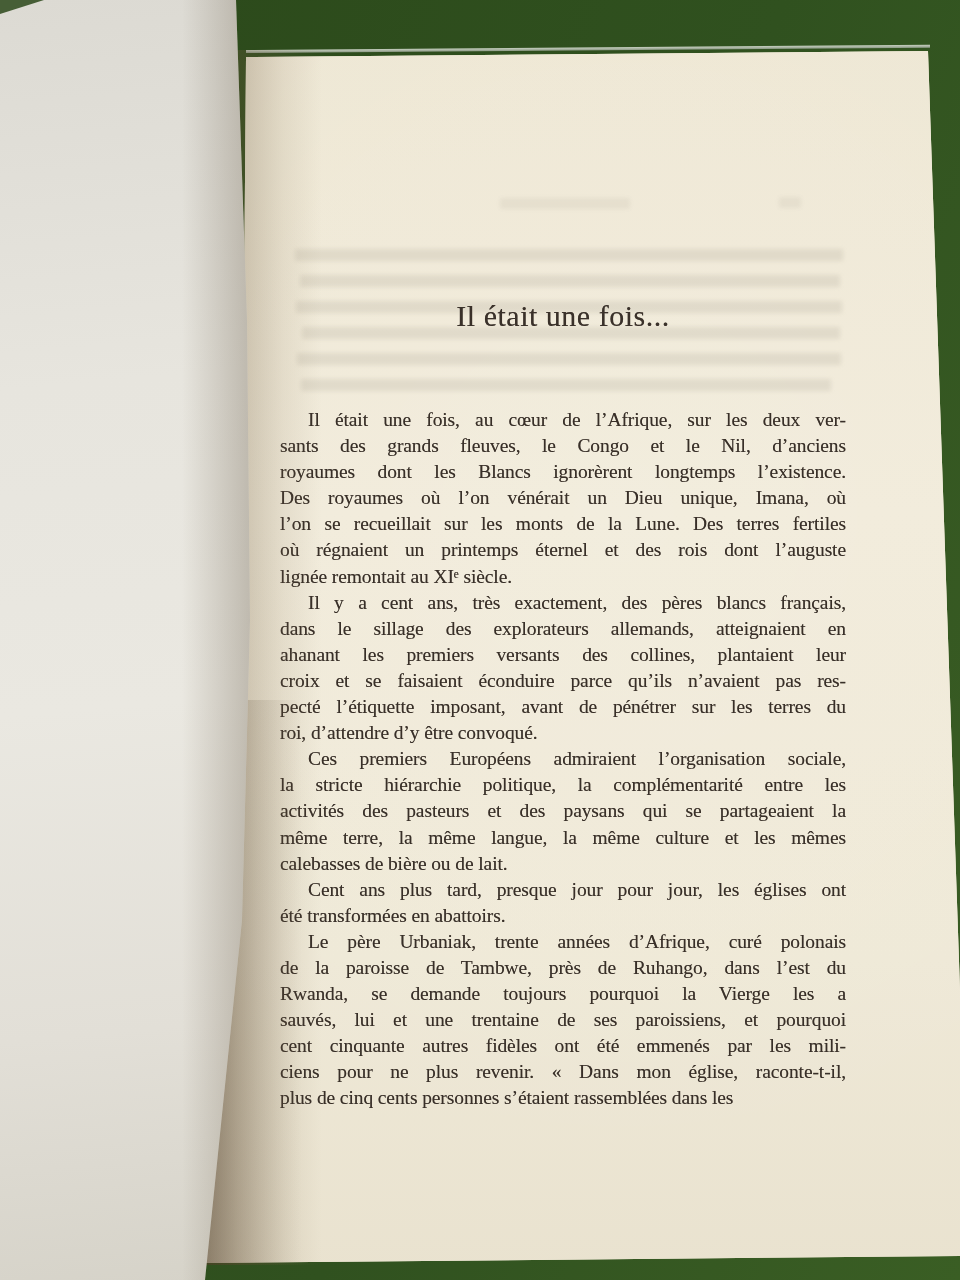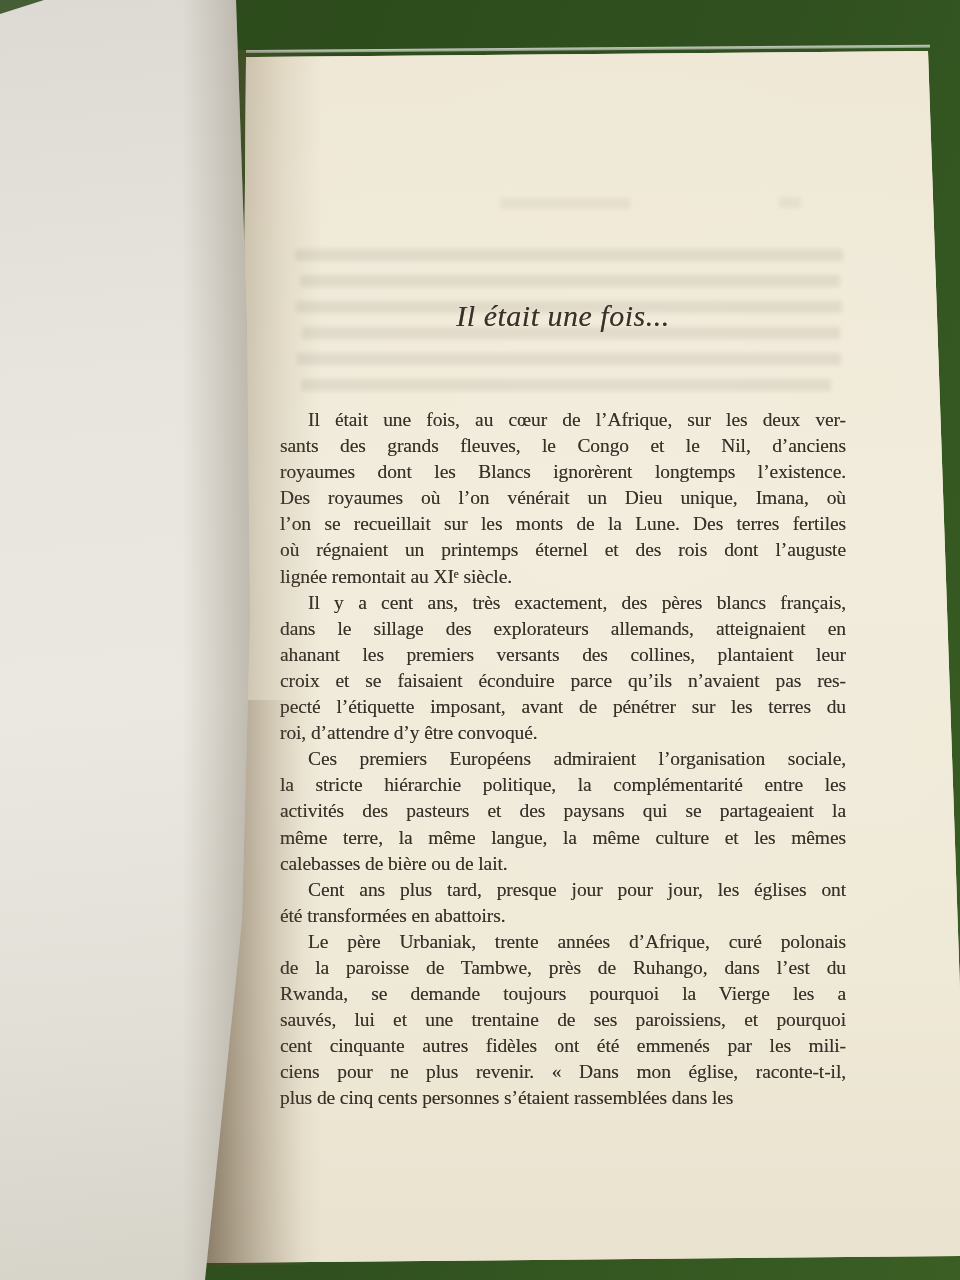--- a/index.html
+++ b/index.html
@@ -47,21 +47,21 @@
     background:linear-gradient(90deg,rgba(70,52,32,0.35) 0%,rgba(70,52,32,0.12) 60%,rgba(70,52,32,0) 100%);
   }
   
   .ghost{
     position:absolute;background:rgba(112,104,88,0.12);
     filter:blur(2px);border-radius:2px;
   }
   
   .chapter-title{
     position:absolute;left:280px;top:299px;width:566px;
-    font-style:italic;font-size:30px;color:#3a312a;text-align:center;
+    font-size:30px;color:#3a312a;text-align:center;
     letter-spacing:.5px;text-shadow:0 0 .6px rgba(58,49,42,.55);
   }
   .body-text{
     position:absolute;left:280px;top:407px;width:566px;
     font-size:19.5px;line-height:26.1px;color:#382f28;
     letter-spacing:-0.1px;text-shadow:0 0 .5px rgba(56,47,40,.5);
   }
   .line{text-align:justify;text-align-last:justify;white-space:normal;}
   .line.last{text-align-last:left;}
   .line.first{text-indent:28px;}

